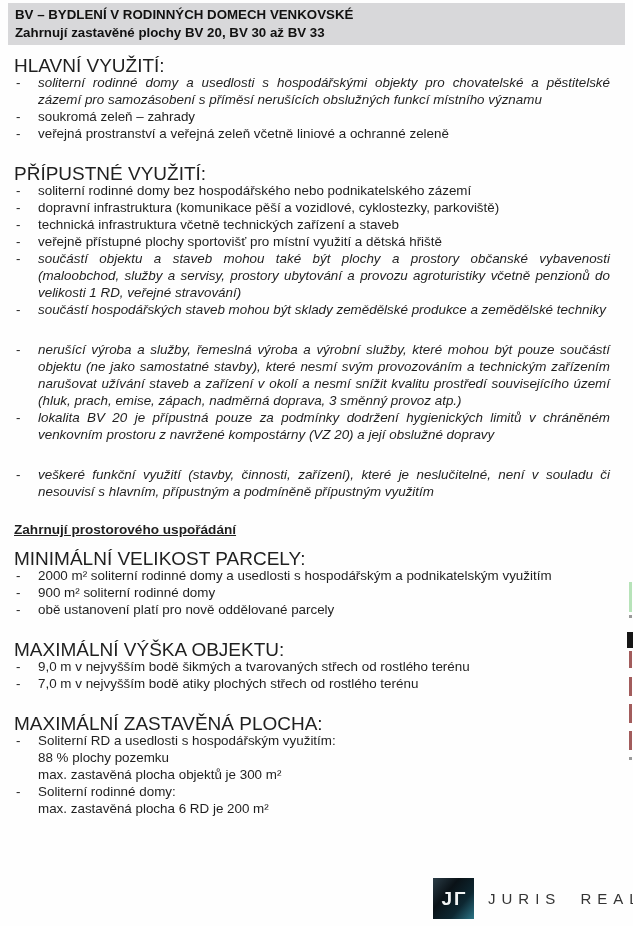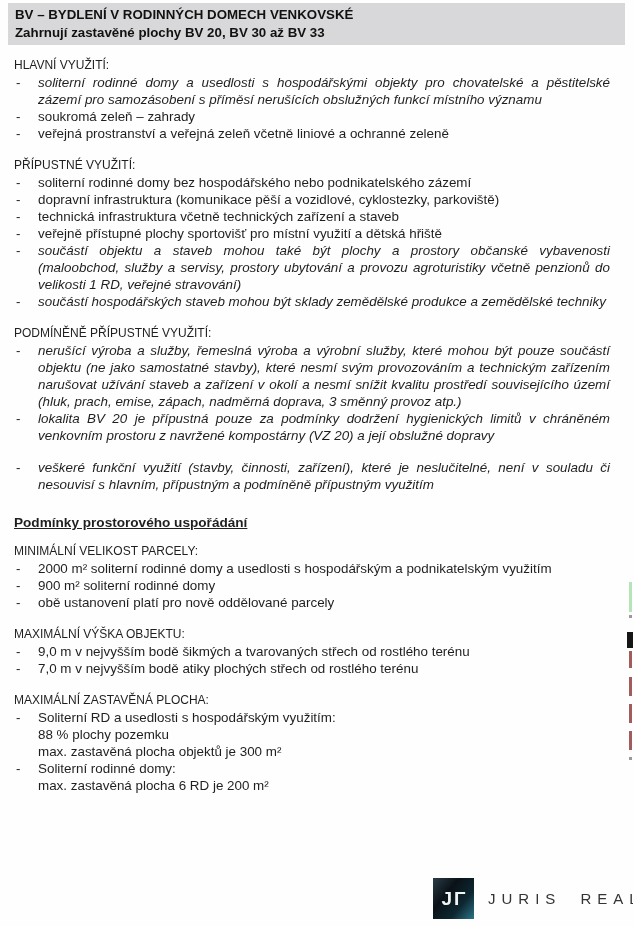--- a/index.html
+++ b/index.html
@@ -29,24 +29,24 @@
   .content {
     padding: 0 23px 0 14px;
   }
   .doc-heading {
     margin-top: 21px;
     font-size: 13.6px;
     font-weight: bold;
     text-decoration: underline;
     line-height: 17px;
   }
-  .group { margin-top: 15px; }
+  .group { margin-top: 23px; }
   .group.first { margin-top: 12px; }
   .group-title {
-    font-size: 12px;
+    font-size: 19px;
     line-height: 17px;
   }
   .item {
     display: flex;
     font-size: 13.4px;
     line-height: 17px;
   }
   .item .dash { flex: 0 0 22px; padding-left: 2px; }
   .item .txt { flex: 1; }
   .item.justify .txt { text-align: justify; text-align-last: left; font-style: italic; }
@@ -142,39 +142,38 @@
         <span class="dash">-</span>
         <span class="txt">součástí objektu a staveb mohou také být plochy a prostory občanské vybavenosti (maloobchod, služby a servisy, prostory ubytování a provozu agroturistiky včetně penzionů do velikosti 1 RD, veřejné stravování)</span>
       </div>
       <div class="item justify">
         <span class="dash">-</span>
         <span class="txt">součástí hospodářských staveb mohou být sklady zemědělské produkce a zemědělské techniky</span>
       </div>
     </div>
 
     <div class="group">
-      <div class="group-title">PODMÍNĚNĚ PŘÍPUSTNÉ VYUŽITÍ:</div>
       <div class="item justify">
         <span class="dash">-</span>
         <span class="txt">nerušící výroba a služby, řemeslná výroba a výrobní služby, které mohou být pouze součástí objektu (ne jako samostatné stavby), které nesmí svým provozováním a technickým zařízením narušovat užívání staveb a zařízení v okolí a nesmí snížit kvalitu prostředí souvisejícího území (hluk, prach, emise, zápach, nadměrná doprava, 3 směnný provoz atp.)</span>
       </div>
       <div class="item justify">
         <span class="dash">-</span>
         <span class="txt">lokalita BV 20 je přípustná pouze za podmínky dodržení hygienických limitů v chráněném venkovním prostoru z navržené kompostárny (VZ 20) a její obslužné dopravy</span>
       </div>
     </div>
 
     <div class="group">
       <div class="item justify">
         <span class="dash">-</span>
         <span class="txt">veškeré funkční využití (stavby, činnosti, zařízení), které je neslučitelné, není v souladu či nesouvisí s hlavním, přípustným a podmíněně přípustným využitím</span>
       </div>
     </div>
 
-    <div class="doc-heading">Podmínky prostorového uspořádání</div>
+    <div class="doc-heading">Zahrnují prostorového uspořádání</div>
 
     <div class="group first">
       <div class="group-title">MINIMÁLNÍ VELIKOST PARCELY:</div>
       <div class="item">
         <span class="dash">-</span>
         <span class="txt">2000 m² soliterní rodinné domy a usedlosti s hospodářským a podnikatelským využitím</span>
       </div>
       <div class="item">
         <span class="dash">-</span>
         <span class="txt">900 m² soliterní rodinné domy</span>

